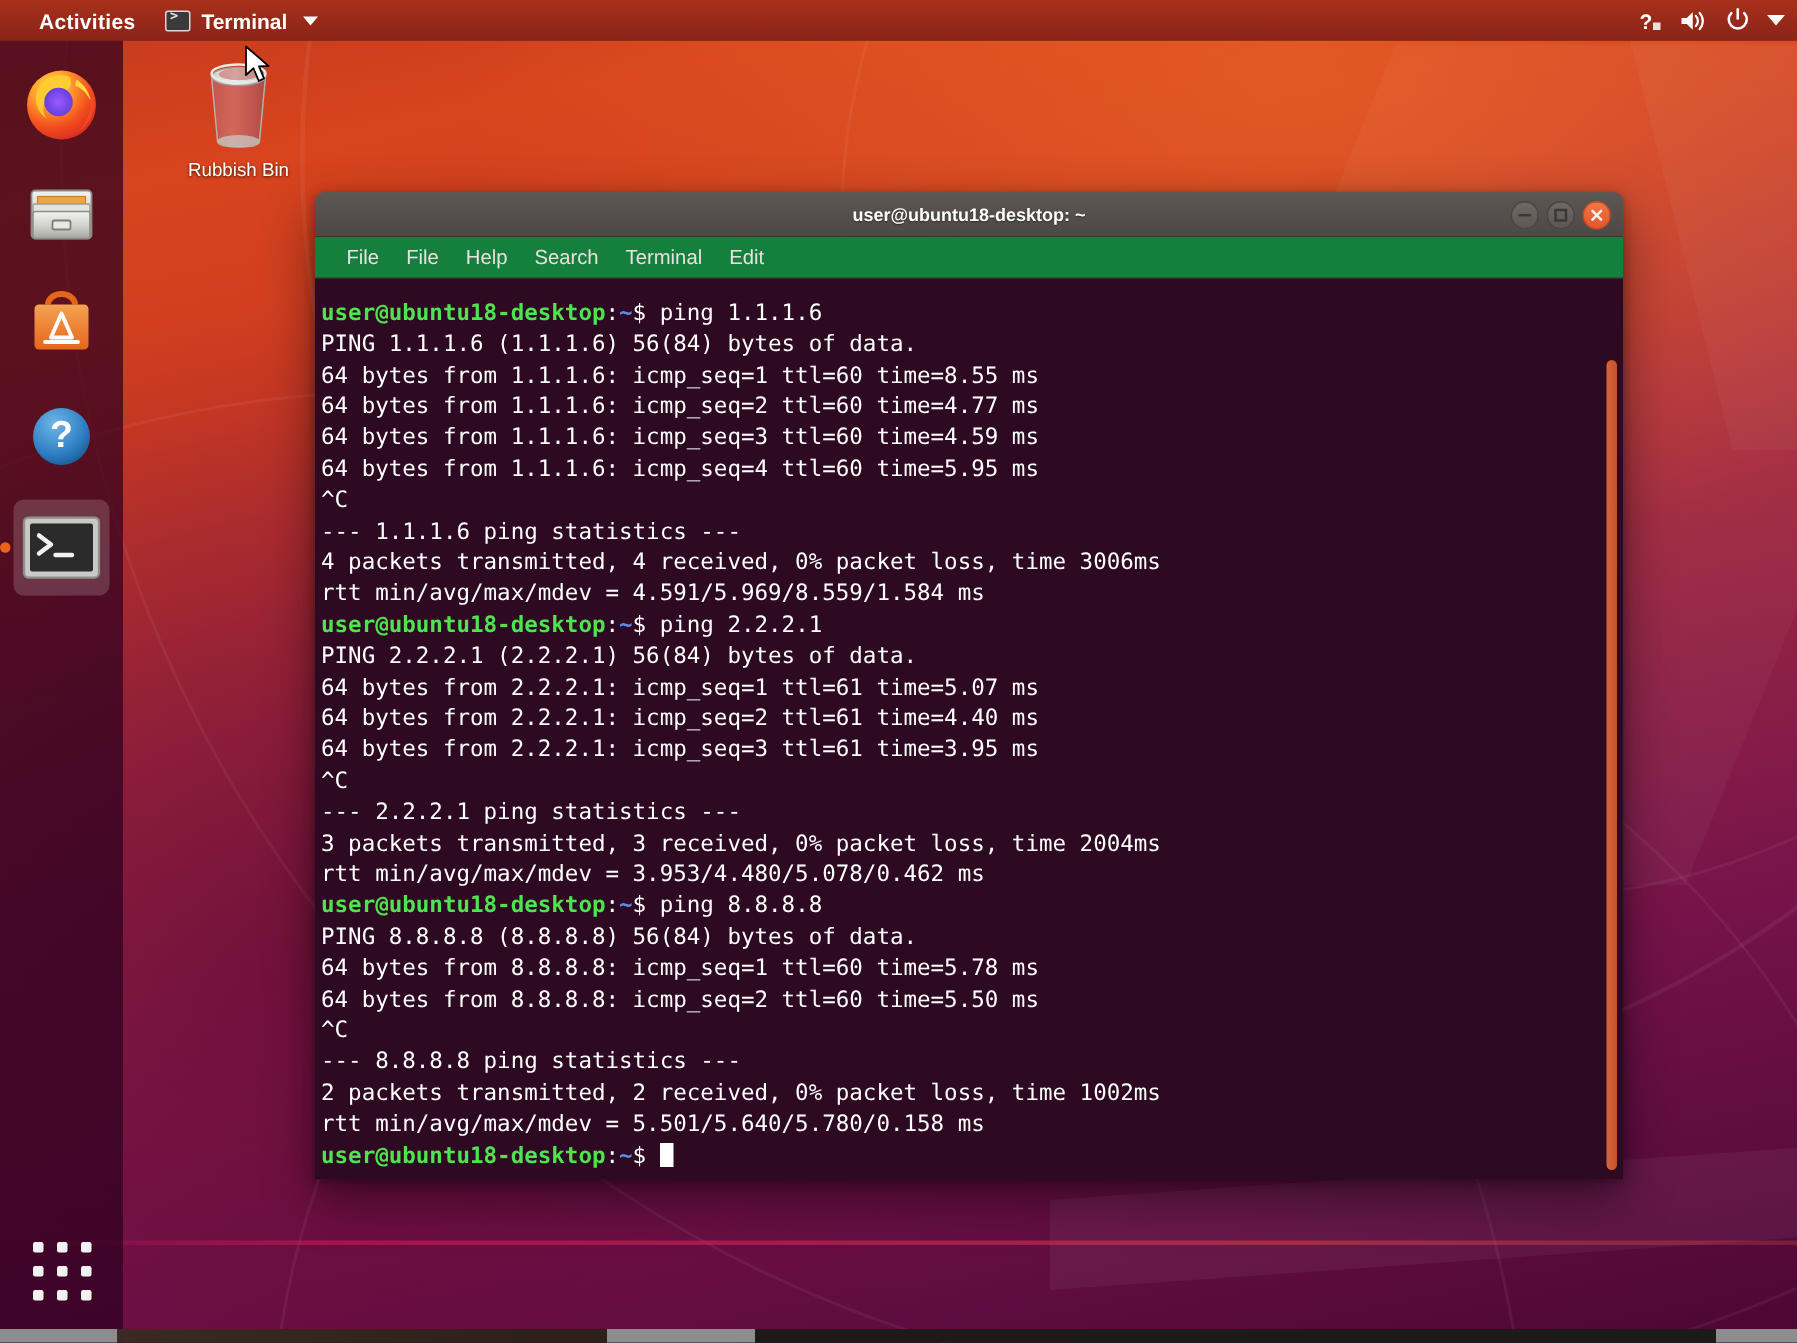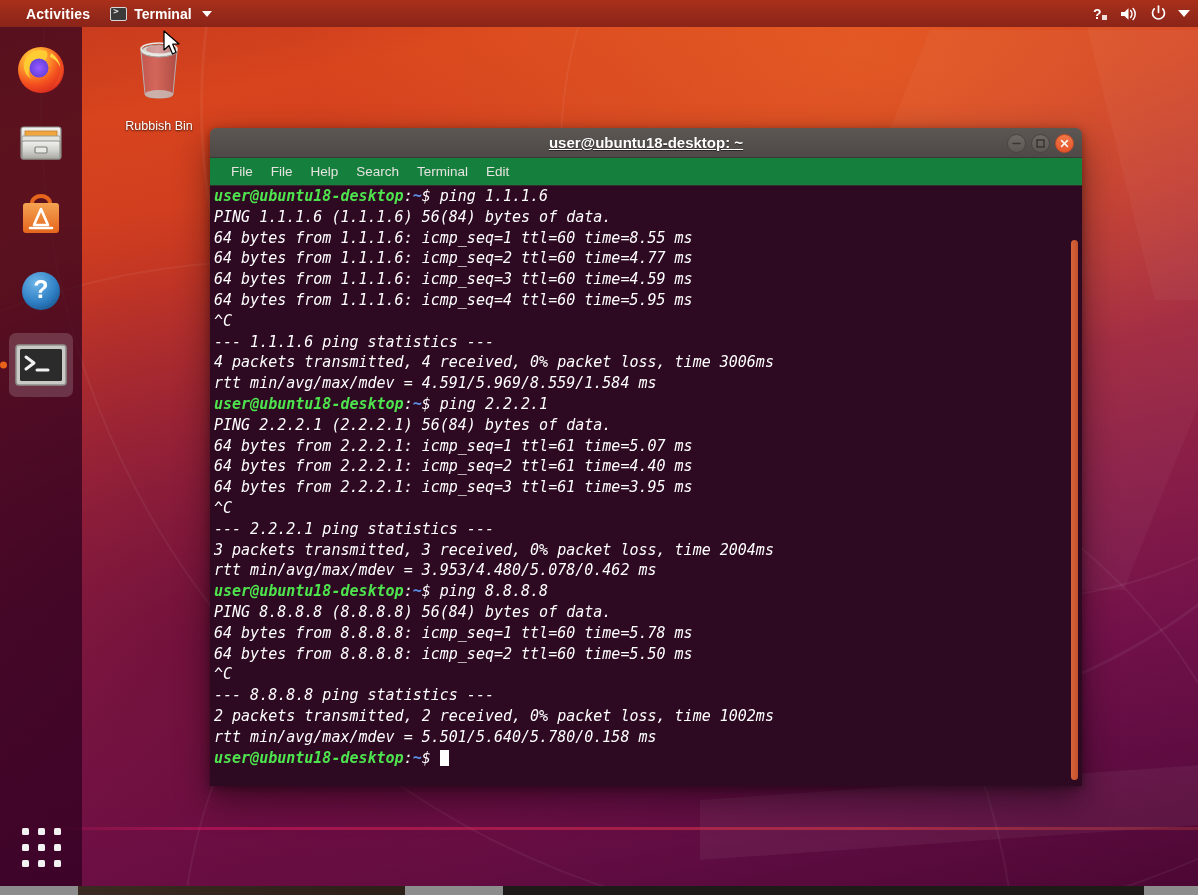--- a/index.html
+++ b/index.html
@@ -119,21 +119,21 @@
   .dock-grid {
     width:64px; height:64px; margin-bottom:16px;
     display:grid; grid-template-columns:repeat(3,7px); grid-template-rows:repeat(3,7px);
     gap:9px; align-content:center; justify-content:center;
   }
   .dock-grid i { display:block; width:7px; height:7px; background:#f2f2f2; border-radius:1.5px; }
 
   
   #trash-icon {
     position:absolute; left:113px; top:36px; width:92px;
-    display:flex; flex-direction:column; align-items:center; gap:15px;
+    display:flex; flex-direction:column; align-items:center; gap:2px;
     z-index:10;
   }
   #trash-icon .label {
     color:#ffffff; font-size:12.5px; text-shadow:0 1px 2px rgba(0,0,0,.75);
     white-space:nowrap;
   }
   #cursor { position:absolute; left:163px; top:30px; z-index:30; pointer-events:none; }
 
   
   #terminal {
@@ -145,23 +145,22 @@
     display:flex; flex-direction:column;
   }
   #titlebar {
     height:30px; flex:0 0 30px;
     background:linear-gradient(180deg,#5c5753 0%, #4e4946 100%);
     border-bottom:1px solid #3a3634;
     display:flex; align-items:center; justify-content:center;
     position:relative;
   }
   #title-text {
-    color:#ffffff; font-size:15px; font-weight:bold;
+    color:#ffffff; font-size:12px; font-weight:bold;
     text-shadow:0 1px 1px rgba(0,0,0,.5);
-    text-decoration:underline;
   }
   .winbtns { position:absolute; right:8px; top:0; height:30px; display:flex; align-items:center; gap:5px; }
   .wb { width:19px; height:19px; border-radius:50%; display:flex; align-items:center; justify-content:center; }
   .wb.min { background:linear-gradient(180deg,#6e6964 0%,#5c5753 100%); border:1px solid #4a4542; }
   .wb.max { background:linear-gradient(180deg,#6e6964 0%,#5c5753 100%); border:1px solid #4a4542; }
   .wb.close { background:linear-gradient(180deg,#f07746 0%,#e6552b 100%); border:1px solid #c94a26; }
   .wb svg { display:block; }
 
   #menubar {
     height:28px; flex:0 0 28px;
@@ -174,27 +173,26 @@
     padding:3px 9px; border-radius:3px;
     white-space:nowrap;
   }
 
   #term-body {
     flex:1 1 auto; position:relative;
     background:#2d0922;
     overflow:hidden;
   }
   #term-text {
-    padding:0 0 0 4px;
+    padding:12px 0 0 4px;
     font-family:"DejaVu Sans Mono", monospace;
     font-size:15px;
     line-height:20.8px;
     color:#ffffff;
     white-space:pre;
-    font-style:italic;
   }
   .ln { display:block; height:20.8px; }
   .g { color:#4ee44e; font-weight:bold; }
   .b { color:#5c8fe8; font-weight:bold; }
   .w { color:#ffffff; }
   .cursor-block {
     display:inline-block; width:9px; height:16px;
     background:#ffffff; vertical-align:-3px;
   }
   #term-scrollbar {

